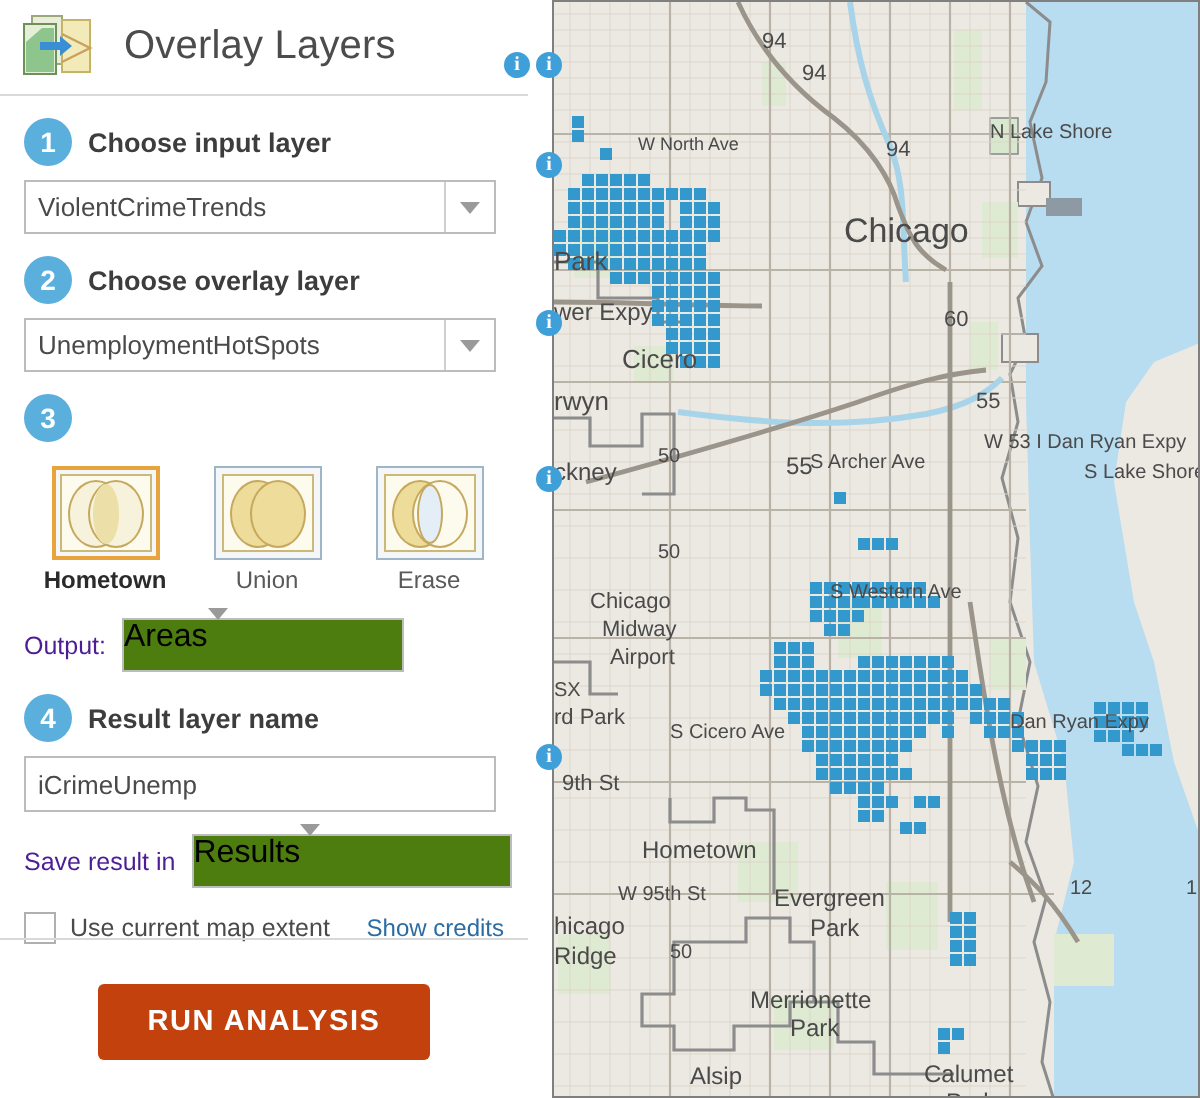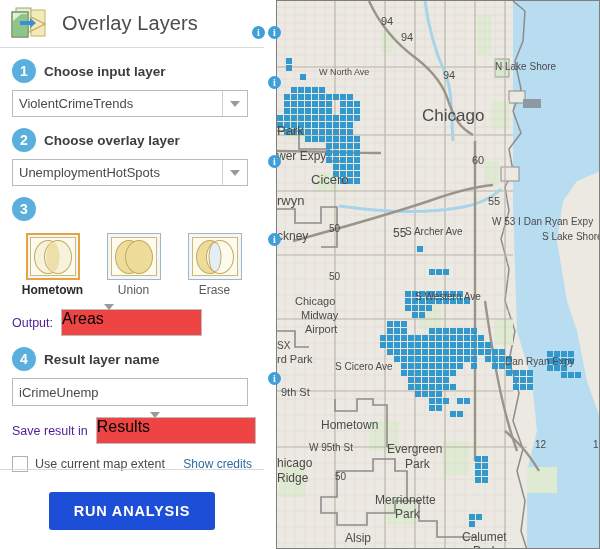--- a/index.html
+++ b/index.html
@@ -79,41 +79,41 @@
   .venn.l{left:3px;}
   .venn.r{right:3px;}
   .method-name{
     font-size:12px;color:#5a5a5a;margin-top:3px;
   }
   .method-name.active{font-weight:bold;color:#2b2b2b;}
 
   .inline-row{display:flex;align-items:center;margin-top:12px;padding-left:12px;}
   .inline-label{font-size:12.5px;color:#4c1d95;white-space:nowrap;}
   .inline-field{
-    margin-left:8px;height:27px;border:1px solid #bcbcbc;background:#ef4444;
+    margin-left:8px;height:27px;border:1px solid #bcbcbc;background:#4d7c0f;
     display:flex;align-items:stretch;box-sizing:border-box;width:141px;
   }
   .inline-field.wide{width:160px;}
 
   .divider{
     position:absolute;left:0;width:264px;height:1px;background:#d9d9d9;
   }
 
   .checkrow{display:flex;align-items:center;padding-left:12px;margin-top:9px;}
   .checkbox{
     width:14px;height:14px;border:1px solid #b0b0b0;background:#fff;
     flex:0 0 14px;
   }
   .checkrow .lbl{font-size:12.5px;color:#4a4a4a;margin-left:7px;}
   .credits{
     font-size:12px;color:#2b6ca3;margin-left:auto;margin-right:12px;
   }
 
   .run-btn{
-    margin:20px auto 0 auto;width:166px;height:38px;background:#1d4ed8;
+    margin:20px auto 0 auto;width:166px;height:38px;background:#c2410c;
     color:#fff;font-size:14.5px;font-weight:bold;letter-spacing:.8px;
     display:flex;align-items:center;justify-content:center;
     border-radius:3px;
   }
 
   
   .info{
     position:absolute;width:13px;height:13px;border-radius:50%;
     background:#3f9fd8;color:#fff;font-size:10px;font-weight:bold;
     display:flex;align-items:center;justify-content:center;

